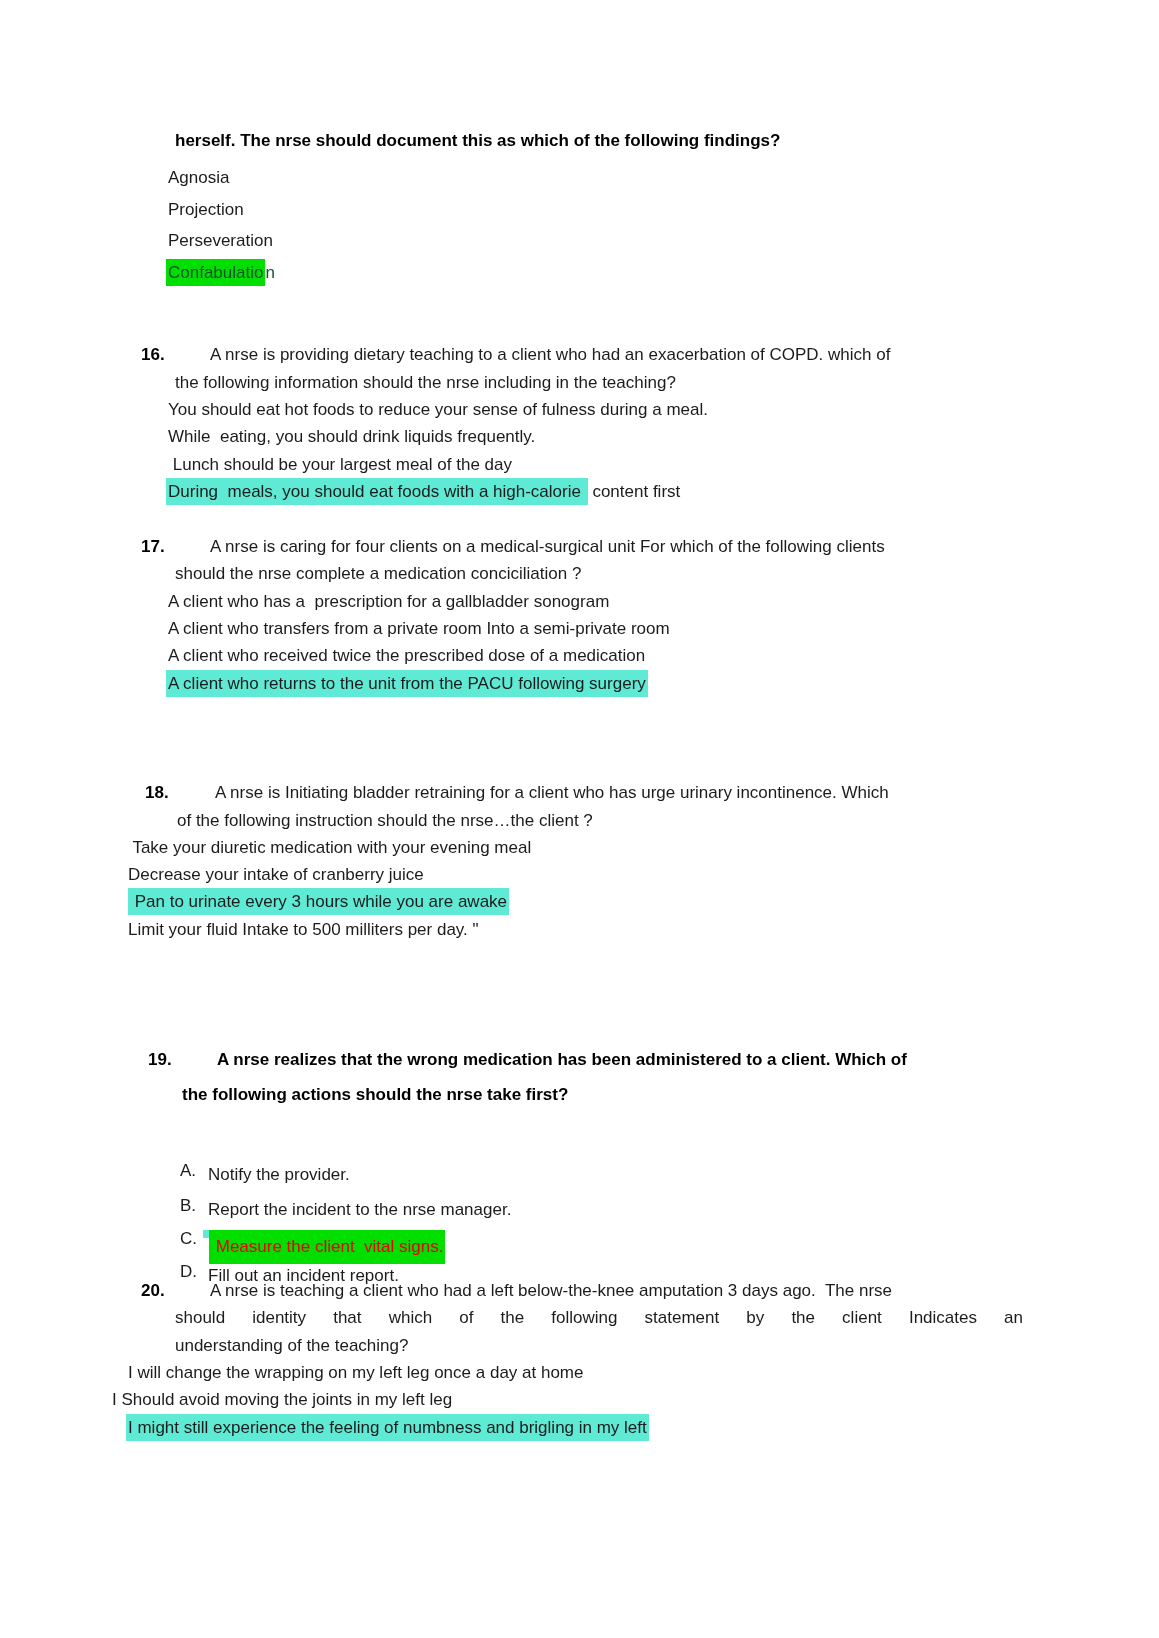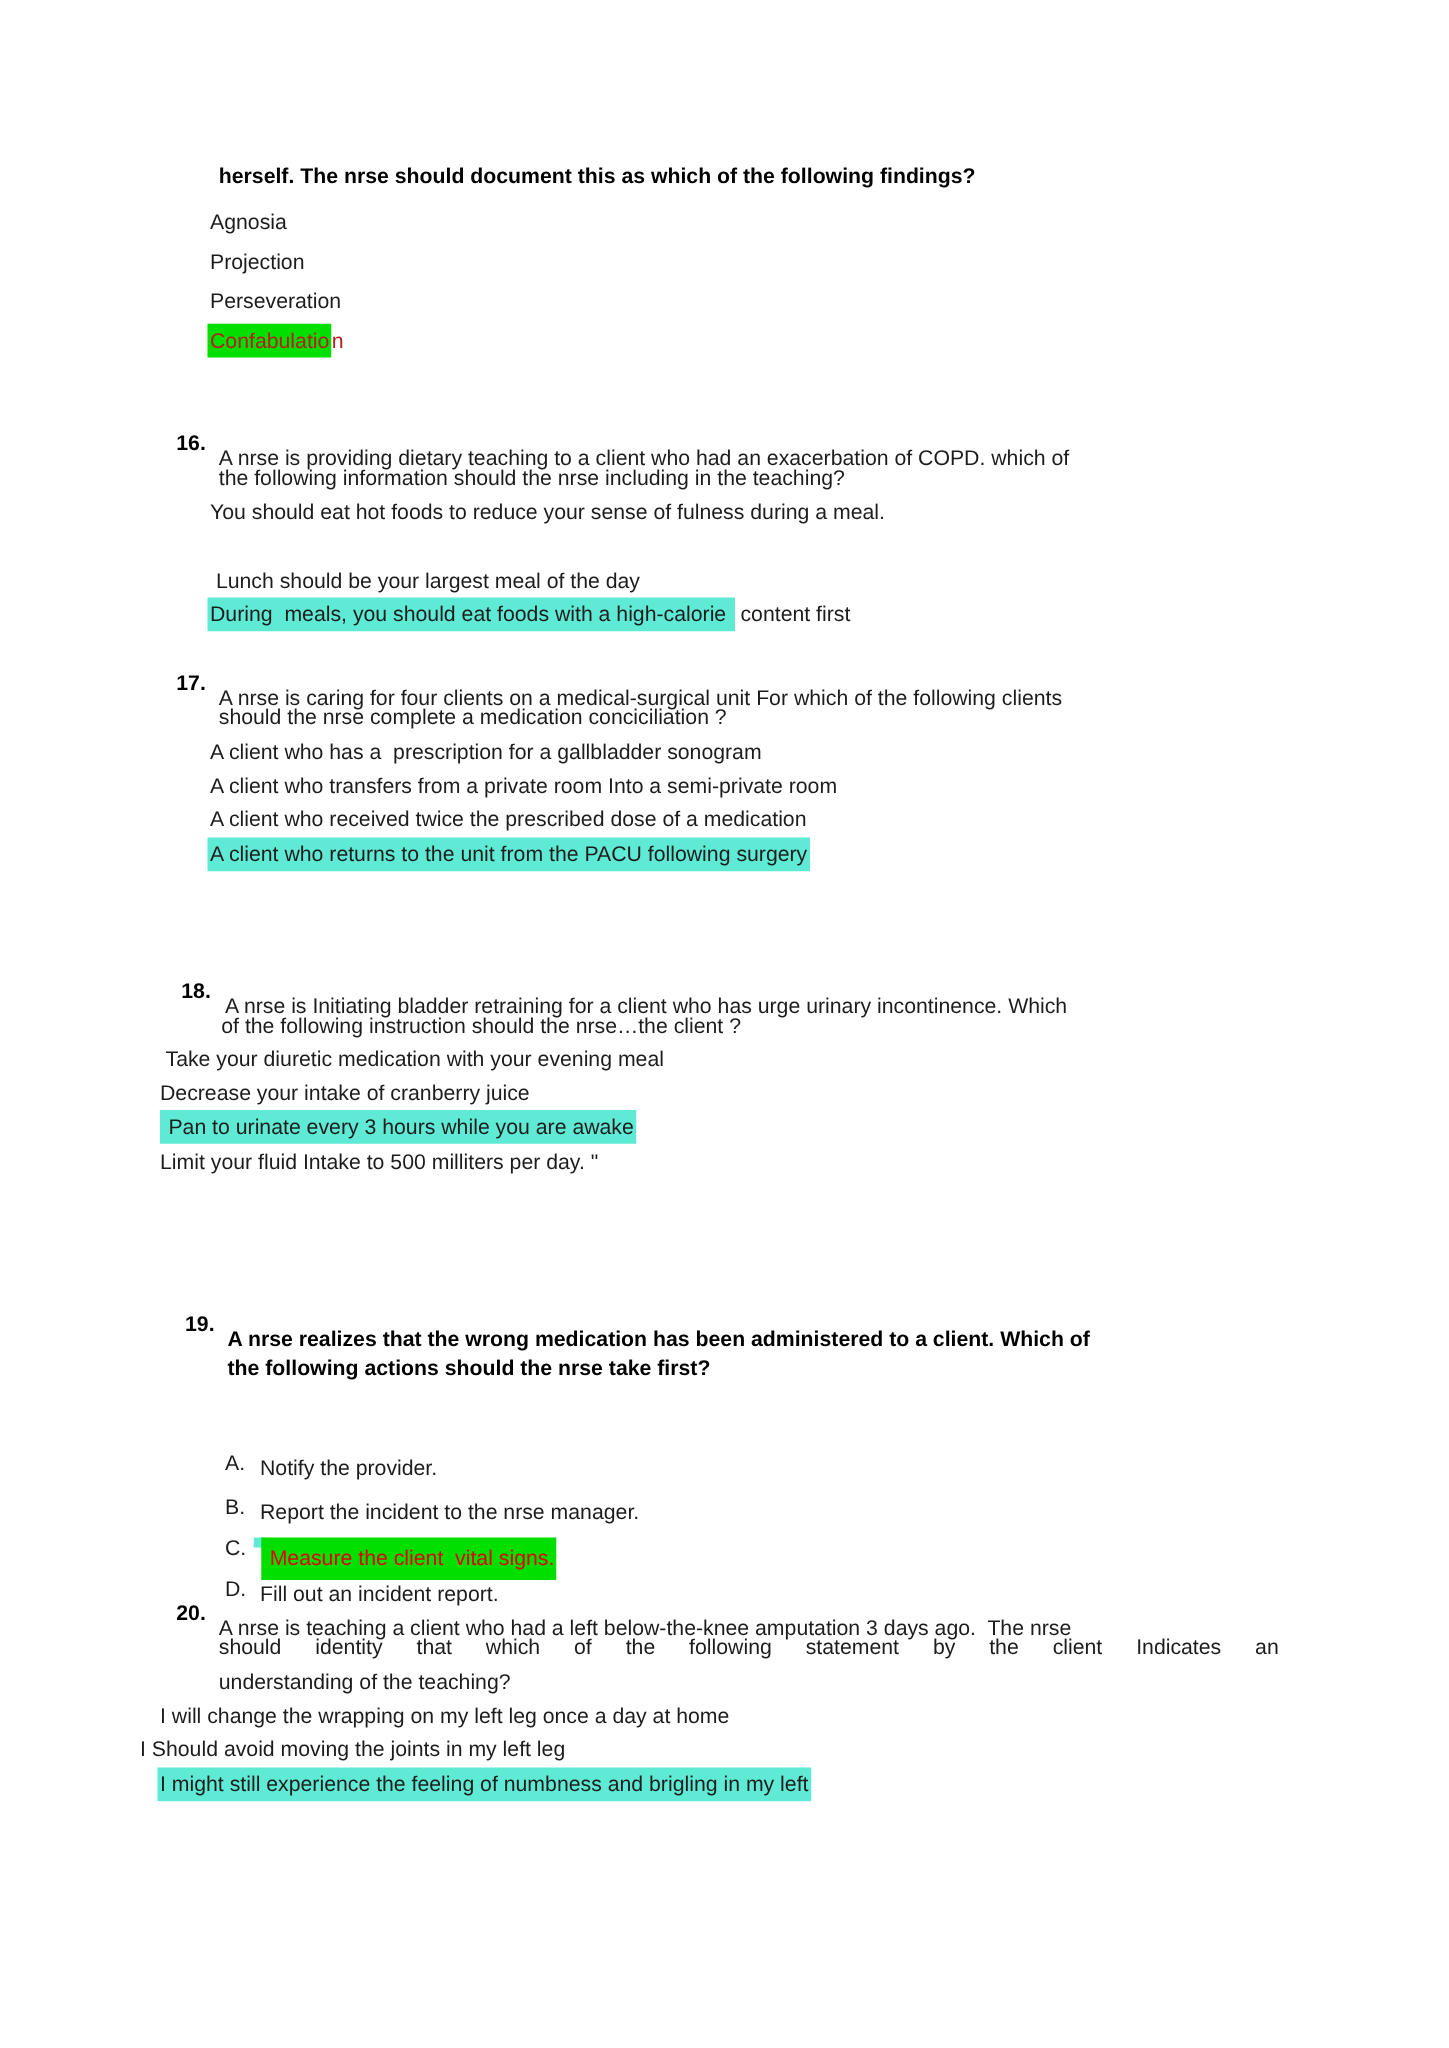--- a/index.html
+++ b/index.html
@@ -12,26 +12,26 @@
     color:#1c1c1c;
     overflow:hidden;
   }
   .line{
     position:absolute;
     font-size:17px;
     line-height:26px;
     white-space:pre;
   }
   .b{font-weight:700;color:#000000;}
-  .stem-text{position:absolute;top:12px;white-space:pre;}
+  .stem-text{position:absolute;top:0;white-space:pre;margin-left:35px;}
   .opt-text{position:absolute;top:4px;white-space:pre;}
   .hl{padding:4px 2px;}
   .hl-yellow{background:#5eead4;}
   .hl-green{background:#00df00;}
-  .magenta{color:#b91c1c;}
+  .magenta{color:#14532d;}
   .red{color:#e60000;}
   .sliver{display:inline-block;width:5px;}
   .justified{
     white-space:normal;
     text-align:justify;
     text-align-last:justify;
   }
 </style>
 </head>
 <body>
@@ -40,20 +40,21 @@
 
   <div class="line b" style="top:128px;left:175px">herself. The nrse should document this as which of the following findings?</div>
   <div class="line" style="top:165px;left:168px">Agnosia</div>
   <div class="line" style="top:197px;left:168px">Projection</div>
   <div class="line" style="top:228px;left:168px">Perseveration</div>
   <div class="line" style="top:260px;left:166px"><span class="hl hl-green magenta">Confabulatio</span><span class="magenta">n</span></div>
 
   <div class="line" style="top:342px;left:141px"><span class="b">16.</span><span class="stem-text" style="left:34px">A nrse is providing dietary teaching to a client who had an exacerbation of COPD. which of</span></div>
   <div class="line" style="top:370px;left:175px">the following information should the nrse including in the teaching?</div>
   <div class="line" style="top:397px;left:168px">You should eat hot foods to reduce your sense of fulness during a meal.</div>
+  <div class="line" style="top:424px;left:168px">While  eating, you should drink liquids frequently.</div>
   <div class="line" style="top:452px;left:168px"> Lunch should be your largest meal of the day</div>
   <div class="line" style="top:479px;left:166px"><span class="hl hl-yellow">During  meals, you should eat foods with a high-calorie </span><span> content first</span></div>
 
   <div class="line" style="top:534px;left:141px"><span class="b">17.</span><span class="stem-text" style="left:34px">A nrse is caring for four clients on a medical-surgical unit For which of the following clients</span></div>
   <div class="line" style="top:561px;left:175px">should the nrse complete a medication conciciliation ?</div>
   <div class="line" style="top:589px;left:168px">A client who has a  prescription for a gallbladder sonogram</div>
   <div class="line" style="top:616px;left:168px">A client who transfers from a private room Into a semi-private room</div>
   <div class="line" style="top:643px;left:168px">A client who received twice the prescribed dose of a medication</div>
   <div class="line" style="top:671px;left:166px"><span class="hl hl-yellow">A client who returns to the unit from the PACU following surgery</span></div>
 

